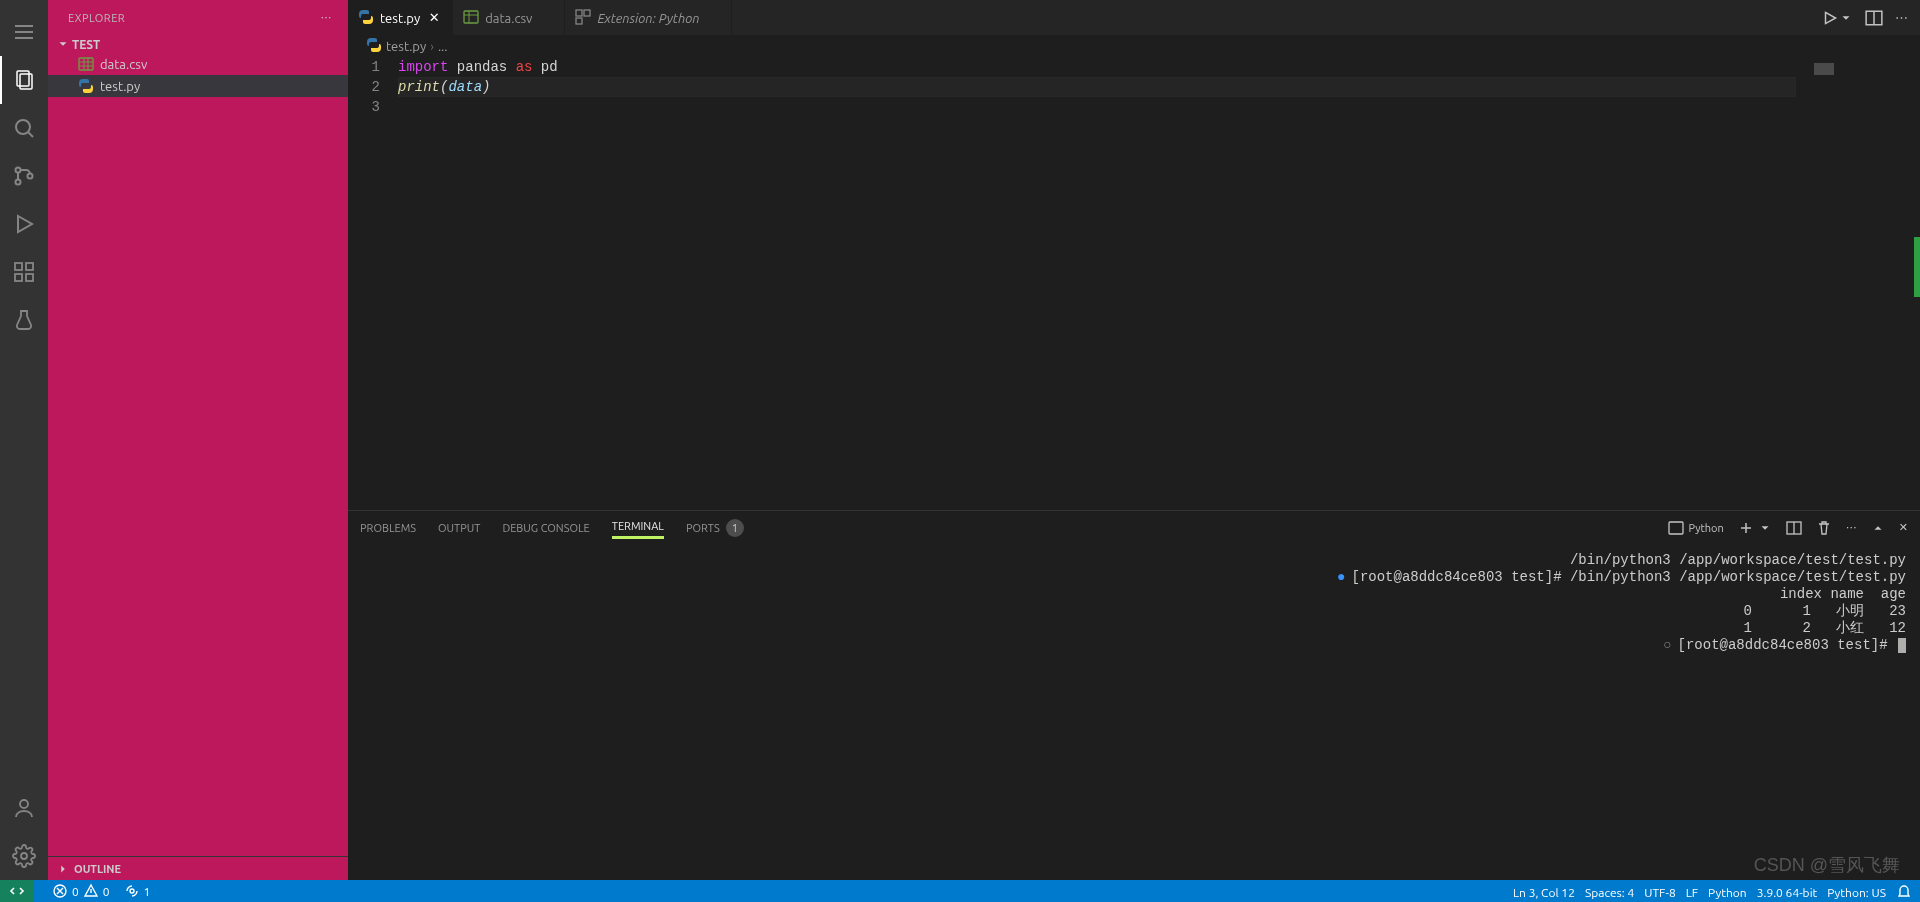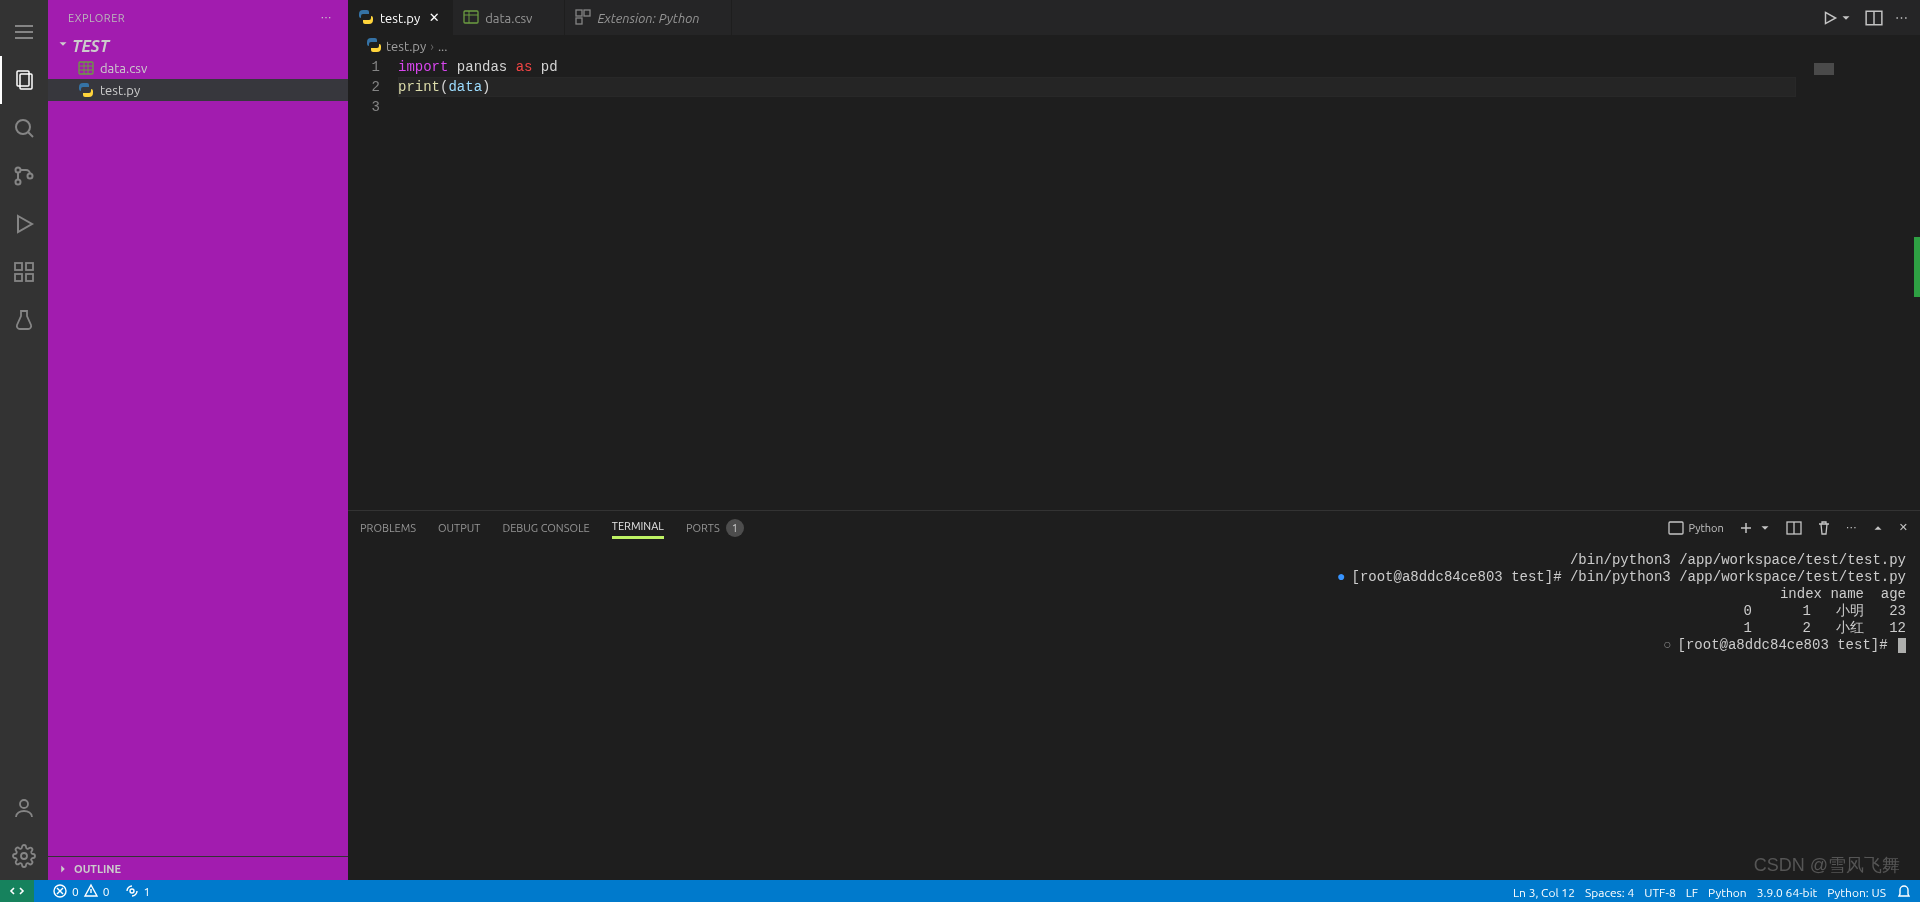--- a/index.html
+++ b/index.html
@@ -8,25 +8,25 @@
 
 
 .activity-bar { width: 48px; background: #333333; display: flex; flex-direction: column; align-items: center; padding-top: 8px; }
 .activity-bar .spacer { flex: 1; }
 .act-icon { width: 48px; height: 48px; display: flex; align-items: center; justify-content: center; color: #858585; cursor: pointer; position: relative; }
 .act-icon.active { color: #ffffff; }
 .act-icon.active::before { content: ""; position: absolute; left: 0; top: 0; bottom: 0; width: 2px; background: #ffffff; }
 .act-icon svg { width: 24px; height: 24px; }
 
 
-.sidebar { width: 300px; background: #a21caf; display: flex; flex-direction: column; }
+.sidebar { width: 300px; background: #be185d; display: flex; flex-direction: column; }
 .sidebar-header { height: 35px; display: flex; align-items: center; padding: 0 16px 0 20px; color: #bbbbbb; font-size: 11px; letter-spacing: 0.5px; justify-content: space-between; }
 .sidebar-header .dots { color: #cccccc; cursor: pointer; }
 .tree { flex: 1; overflow: auto; }
-.tree-folder { display: flex; align-items: flex-start; padding: 2px 0 2px 8px; font-weight: 600; font-size: 16px; cursor: pointer; font-style: italic; }
+.tree-folder { display: flex; align-items: center; padding: 2px 0 2px 8px; font-weight: 600; font-size: 12px; cursor: pointer; }
 .tree-folder .chev { margin-right: 2px; }
 .tree-item { display: flex; align-items: center; padding: 2px 0 2px 30px; font-size: 13px; cursor: pointer; height: 22px; }
 .tree-item.active { background: #37373d; }
 .tree-item .ficon { width: 16px; height: 16px; margin-right: 6px; display:flex; align-items:center; justify-content:center; }
 .sidebar-bottom { }
 .sb-section { display: flex; align-items: center; padding: 4px 8px; font-size: 11px; font-weight: 600; cursor: pointer; border-top: 1px solid #333; height: 24px;}
 .sb-section .chev { margin-right: 4px; }
 
 
 .editor-col { flex: 1; display: flex; flex-direction: column; background: #1e1e1e; min-width: 0; }
@@ -39,21 +39,21 @@
 .tab-actions .act { cursor: pointer; display:flex; align-items:center;}
 
 .breadcrumb { height: 22px; display: flex; align-items: center; padding-left: 18px; color: #a0a0a0; font-size: 13px; gap: 4px; }
 .breadcrumb .sep { color: #666; }
 
 .code-area { flex: 1; display: flex; font-family: Consolas, "Courier New", monospace; font-size: 14px; line-height: 20px; position: relative; min-height:0;}
 .gutter { width: 50px; text-align: right; color: #858585; padding-right: 18px; padding-top: 0; user-select: none; }
 .gutter div { height: 20px; }
 .code { flex: 1; padding-right: 10px; position: relative; }
 .code-line { height: 20px; white-space: pre; }
-.code-line.current { background: rgba(255,255,255,0.03); box-shadow: inset 0 0 0 1px #282828; }
+.code-line.current { background: rgba(255,255,255,0.03); box-shadow: inset 0 0 0 1px #282828; font-style: italic; }
 .kw-import { color: #d946ef; }
 .kw-as { color: #ef4444; }
 .ident { color: #9cdcfe; }
 .func { color: #dcdcaa; }
 .str { color: #ce9178; }
 .punct { color: #d4d4d4; }
 .plain { color: #d4d4d4; }
 .minimap { width: 100px; background: #1e1e1e; border-left: 0px solid #333; position: relative;}
 .minimap::before{content:"";position:absolute;top:6px;left:8px;width:20px;height:4px;background:#4a4a4a;box-shadow:0 4px 0 #4a4a4a,0 8px 0 #4a4a4a;}
 

